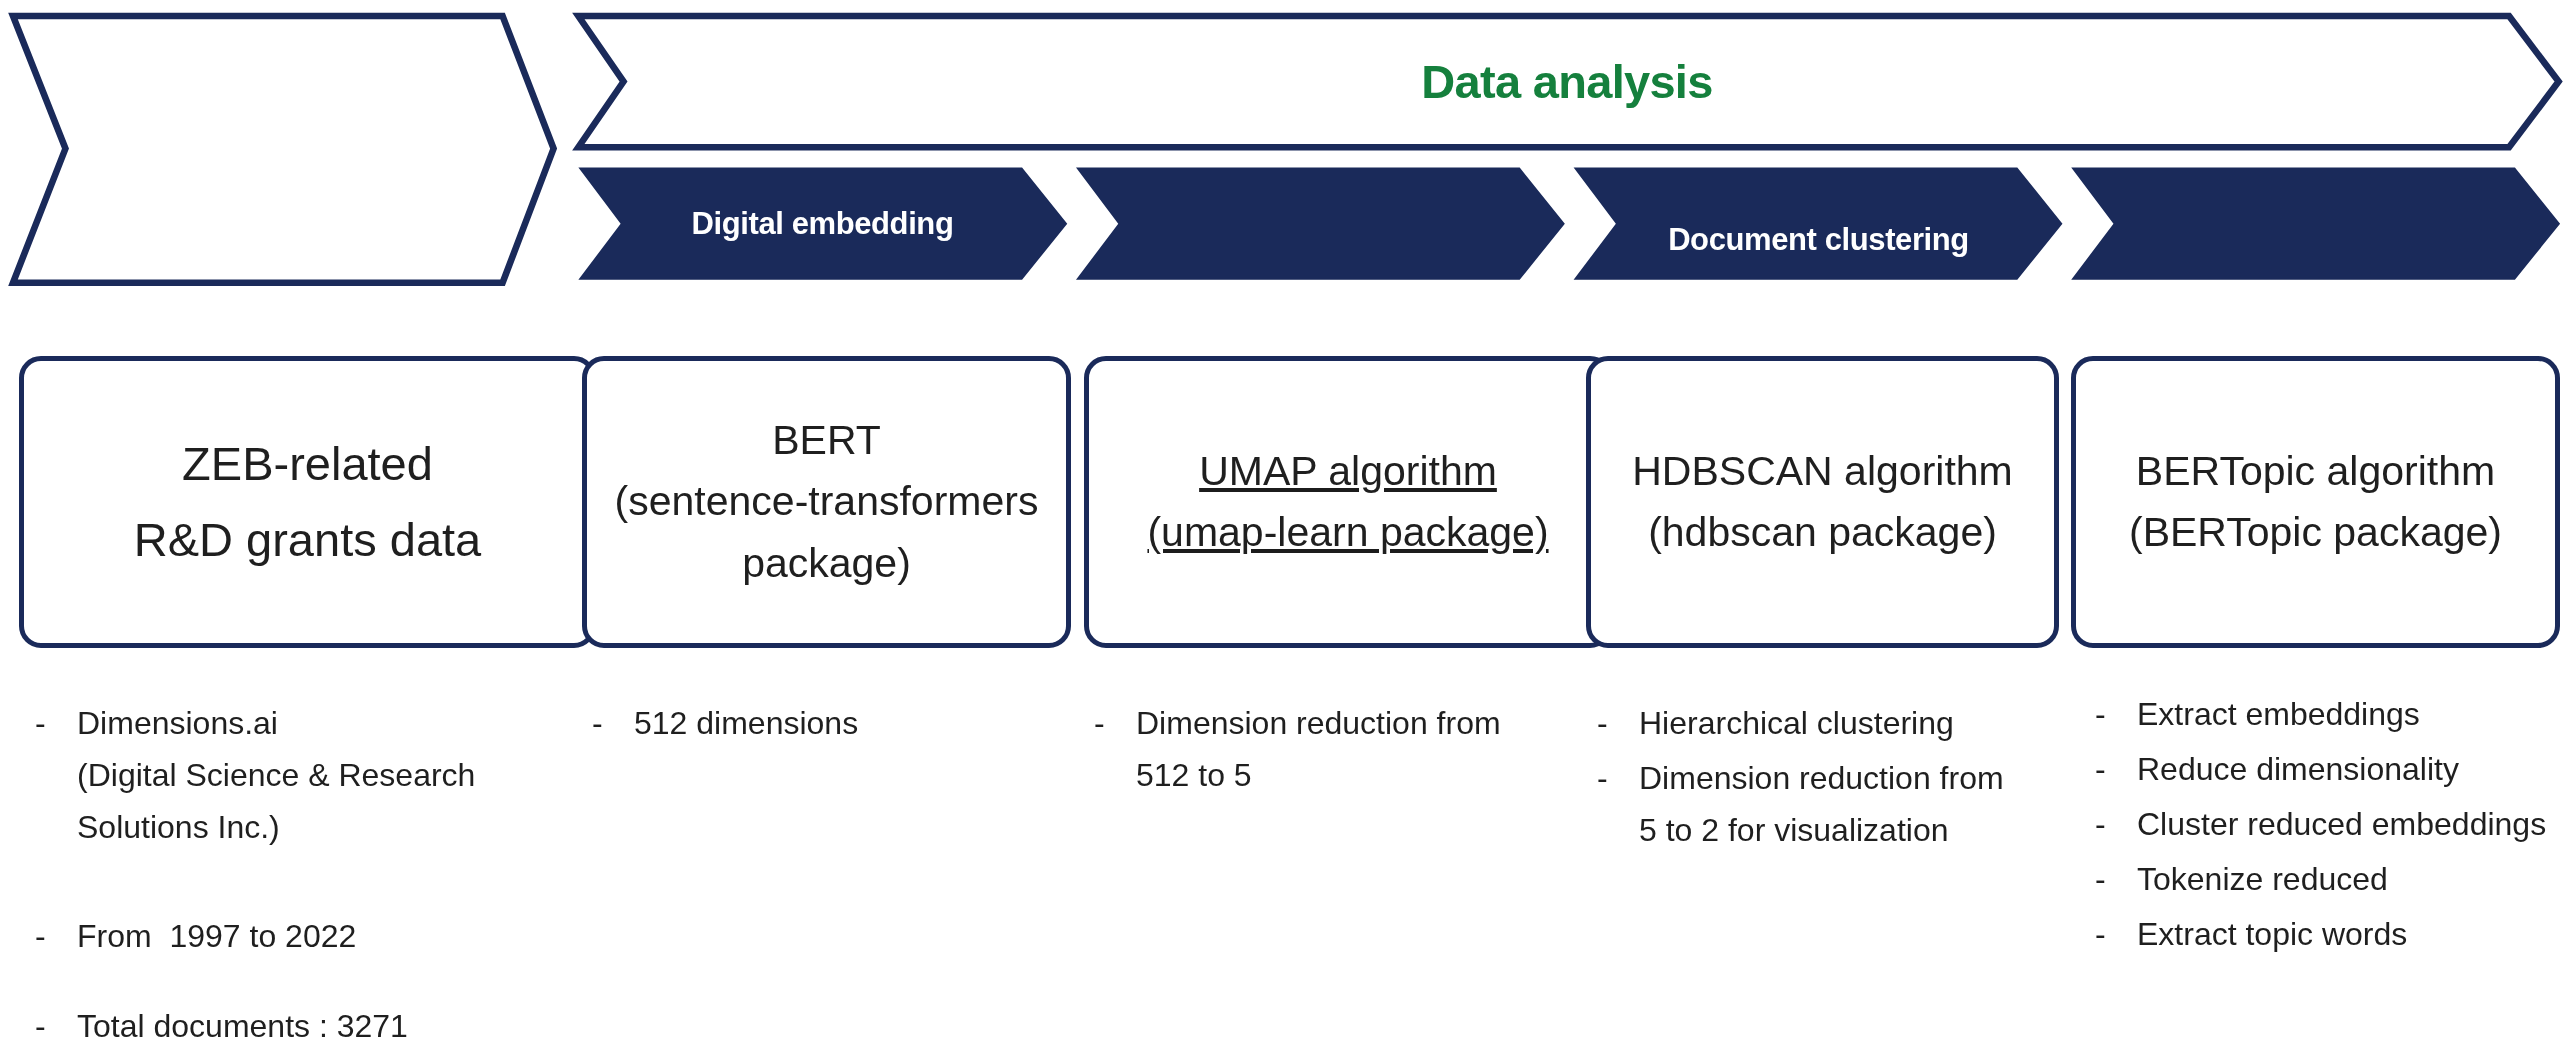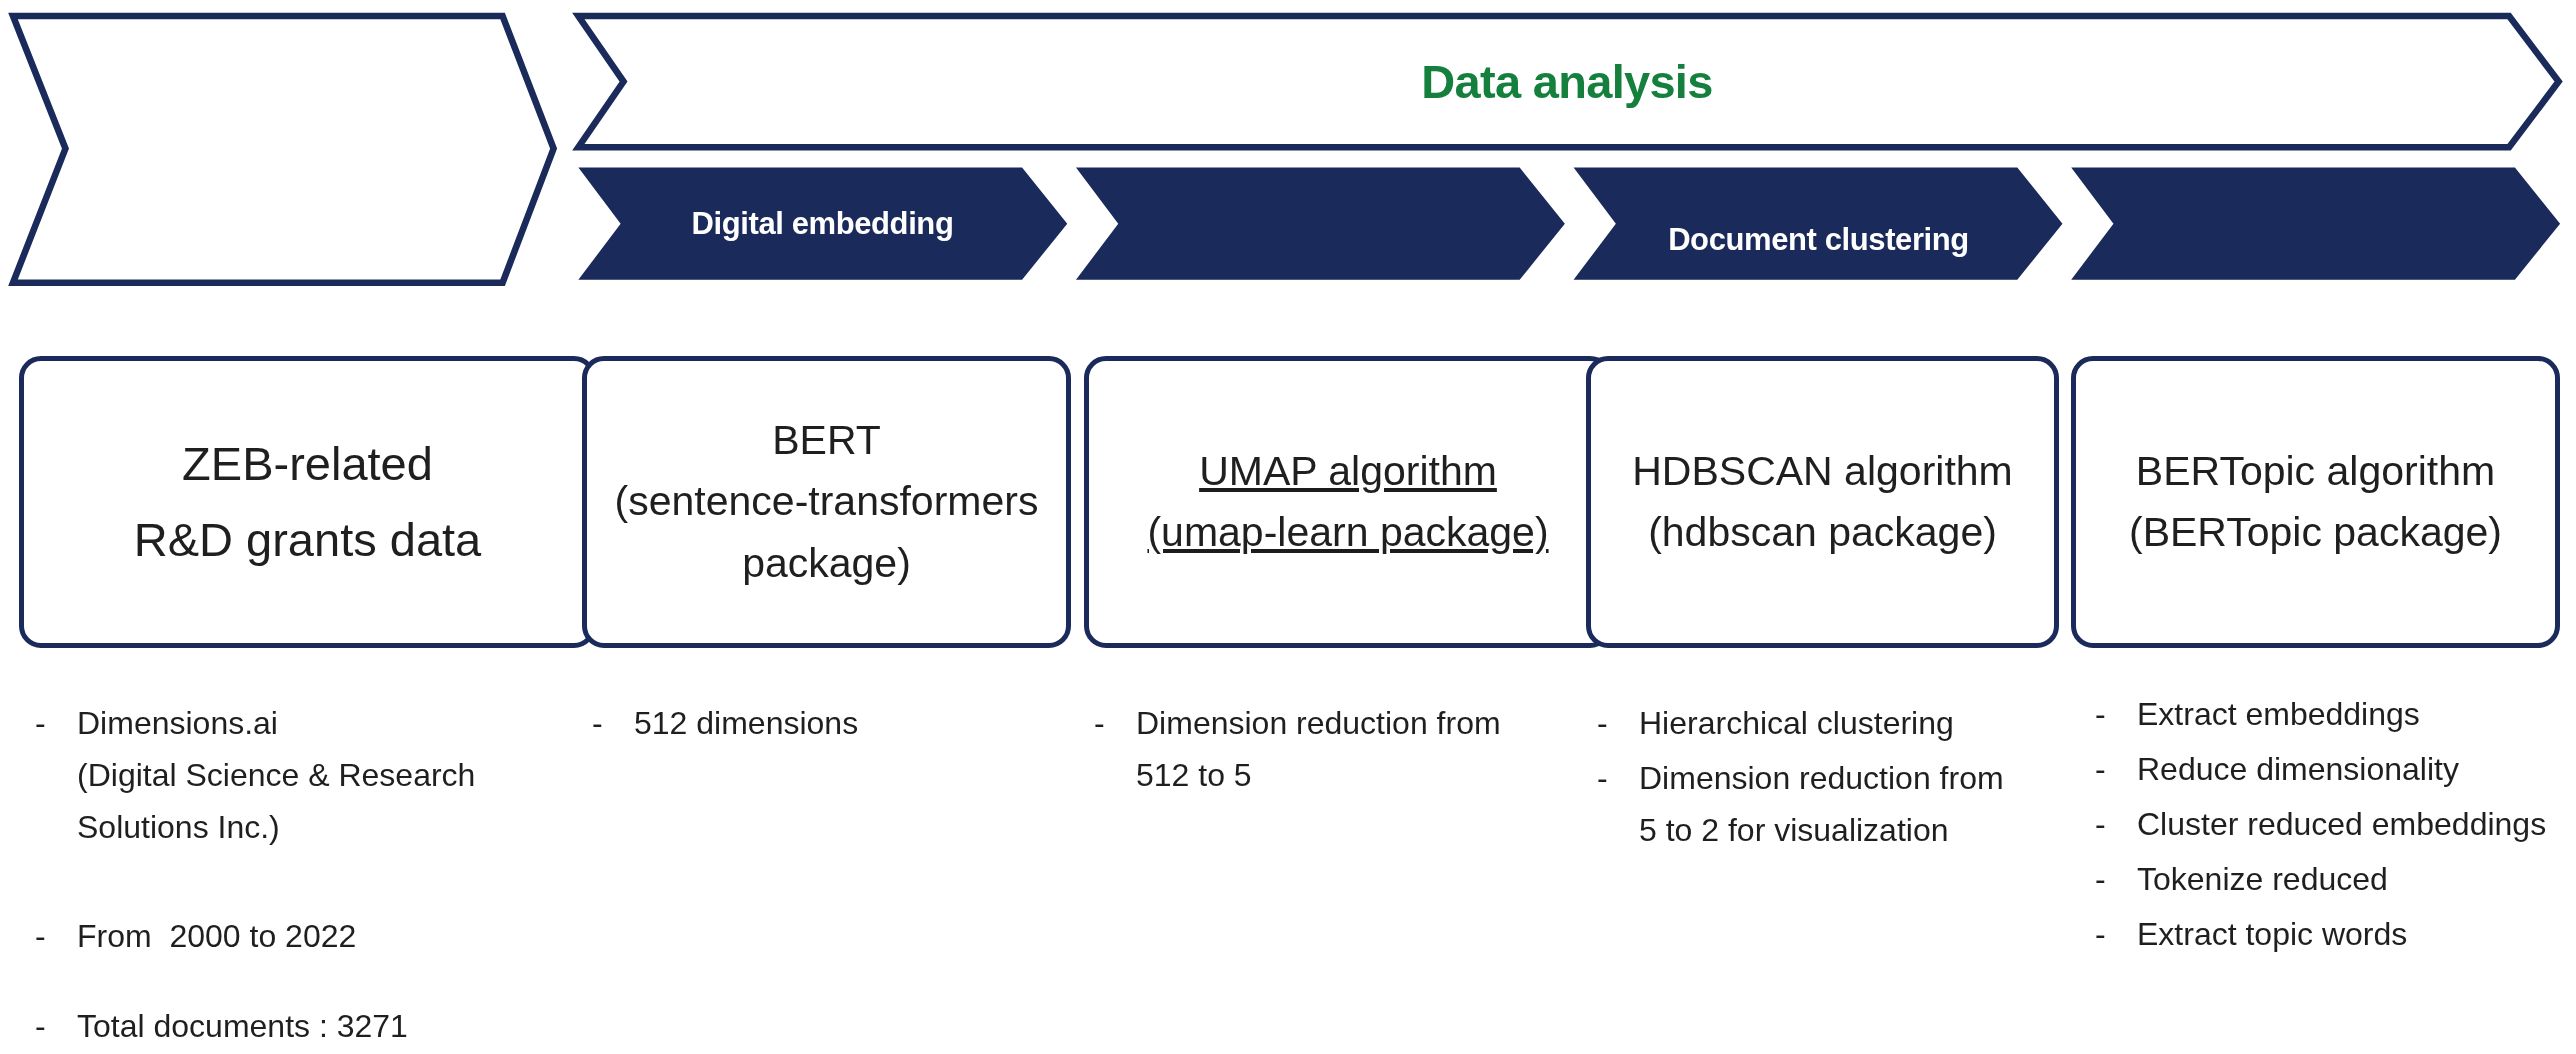--- a/index.html
+++ b/index.html
@@ -79,21 +79,21 @@
 
   <div class="bullets col1" style="left:35px;top:697px;width:511px;">
     <div class="b-item">
       <span class="dash">-</span>
       <span class="b-text">Dimensions.ai
 (Digital Science &amp; Research
 Solutions Inc.)</span>
     </div>
     <div class="b-item gap-large">
       <span class="dash">-</span>
-      <span class="b-text">From  2000 to 2022</span>
+      <span class="b-text">From  1997 to 2022</span>
     </div>
     <div class="b-item gap-med">
       <span class="dash">-</span>
       <span class="b-text">Total documents : 3271</span>
     </div>
   </div>
 
   <div class="bullets" style="left:592px;top:697px;width:481px;">
     <div class="b-item">
       <span class="dash">-</span>

